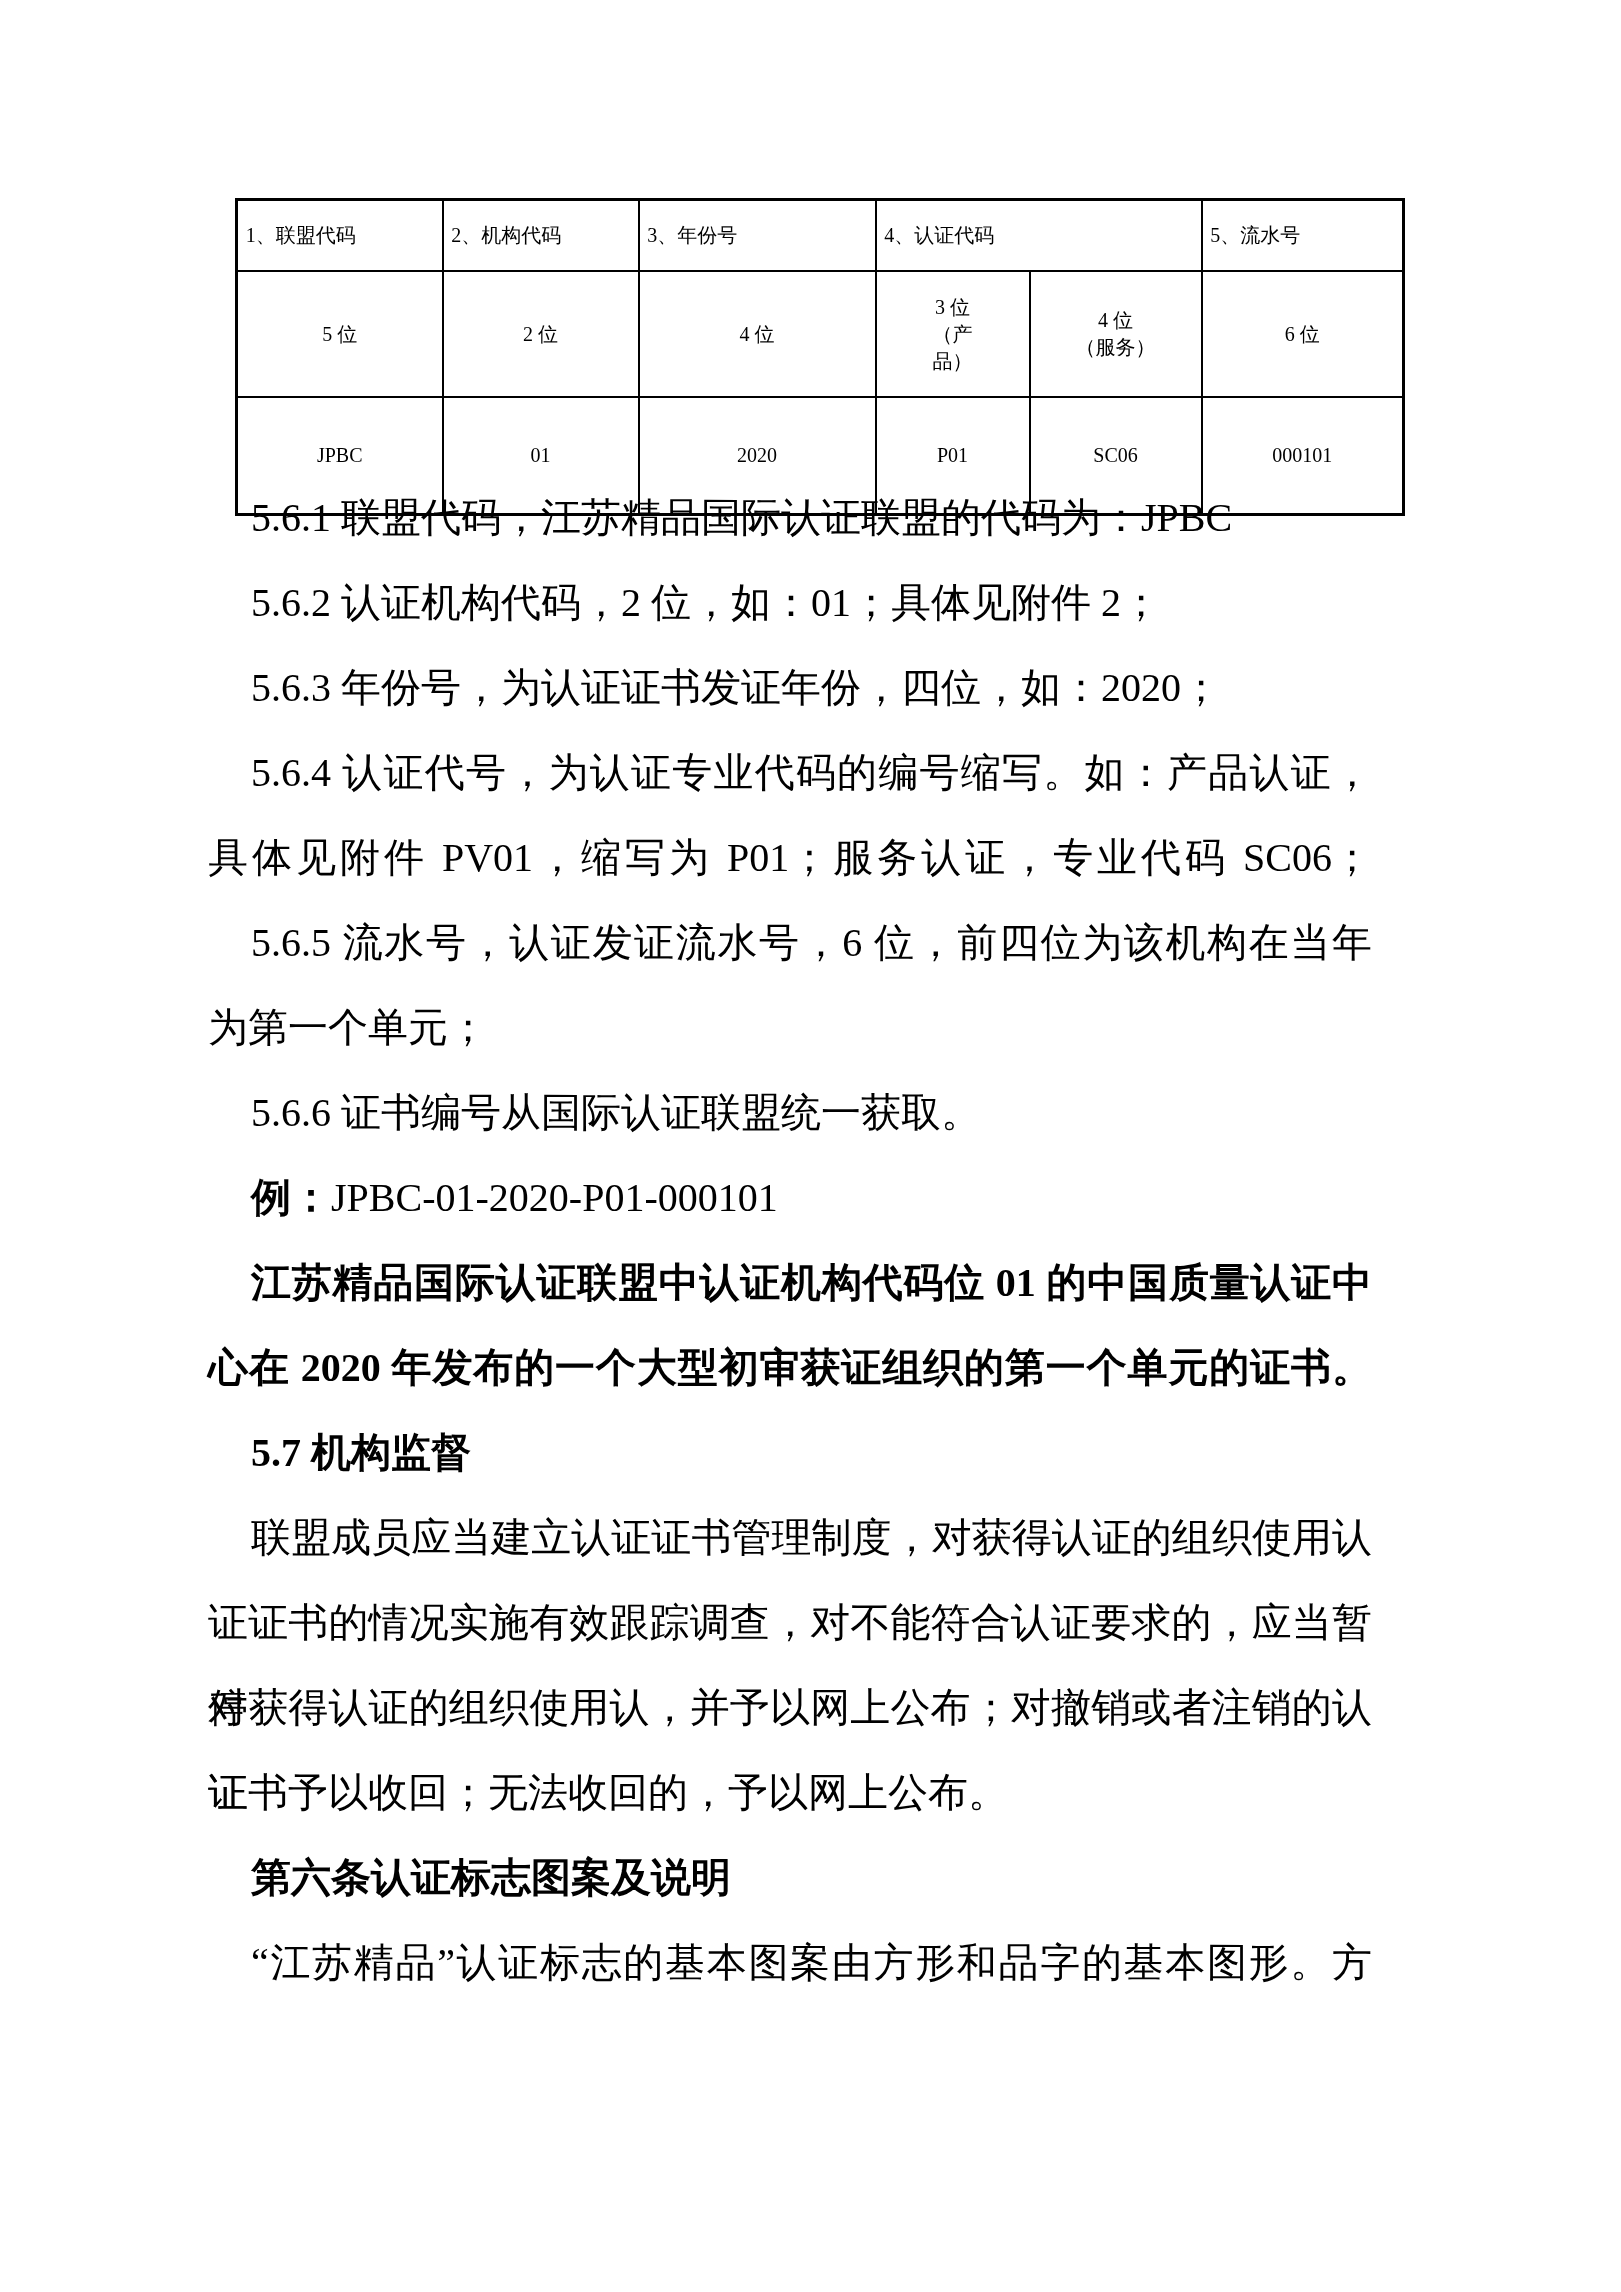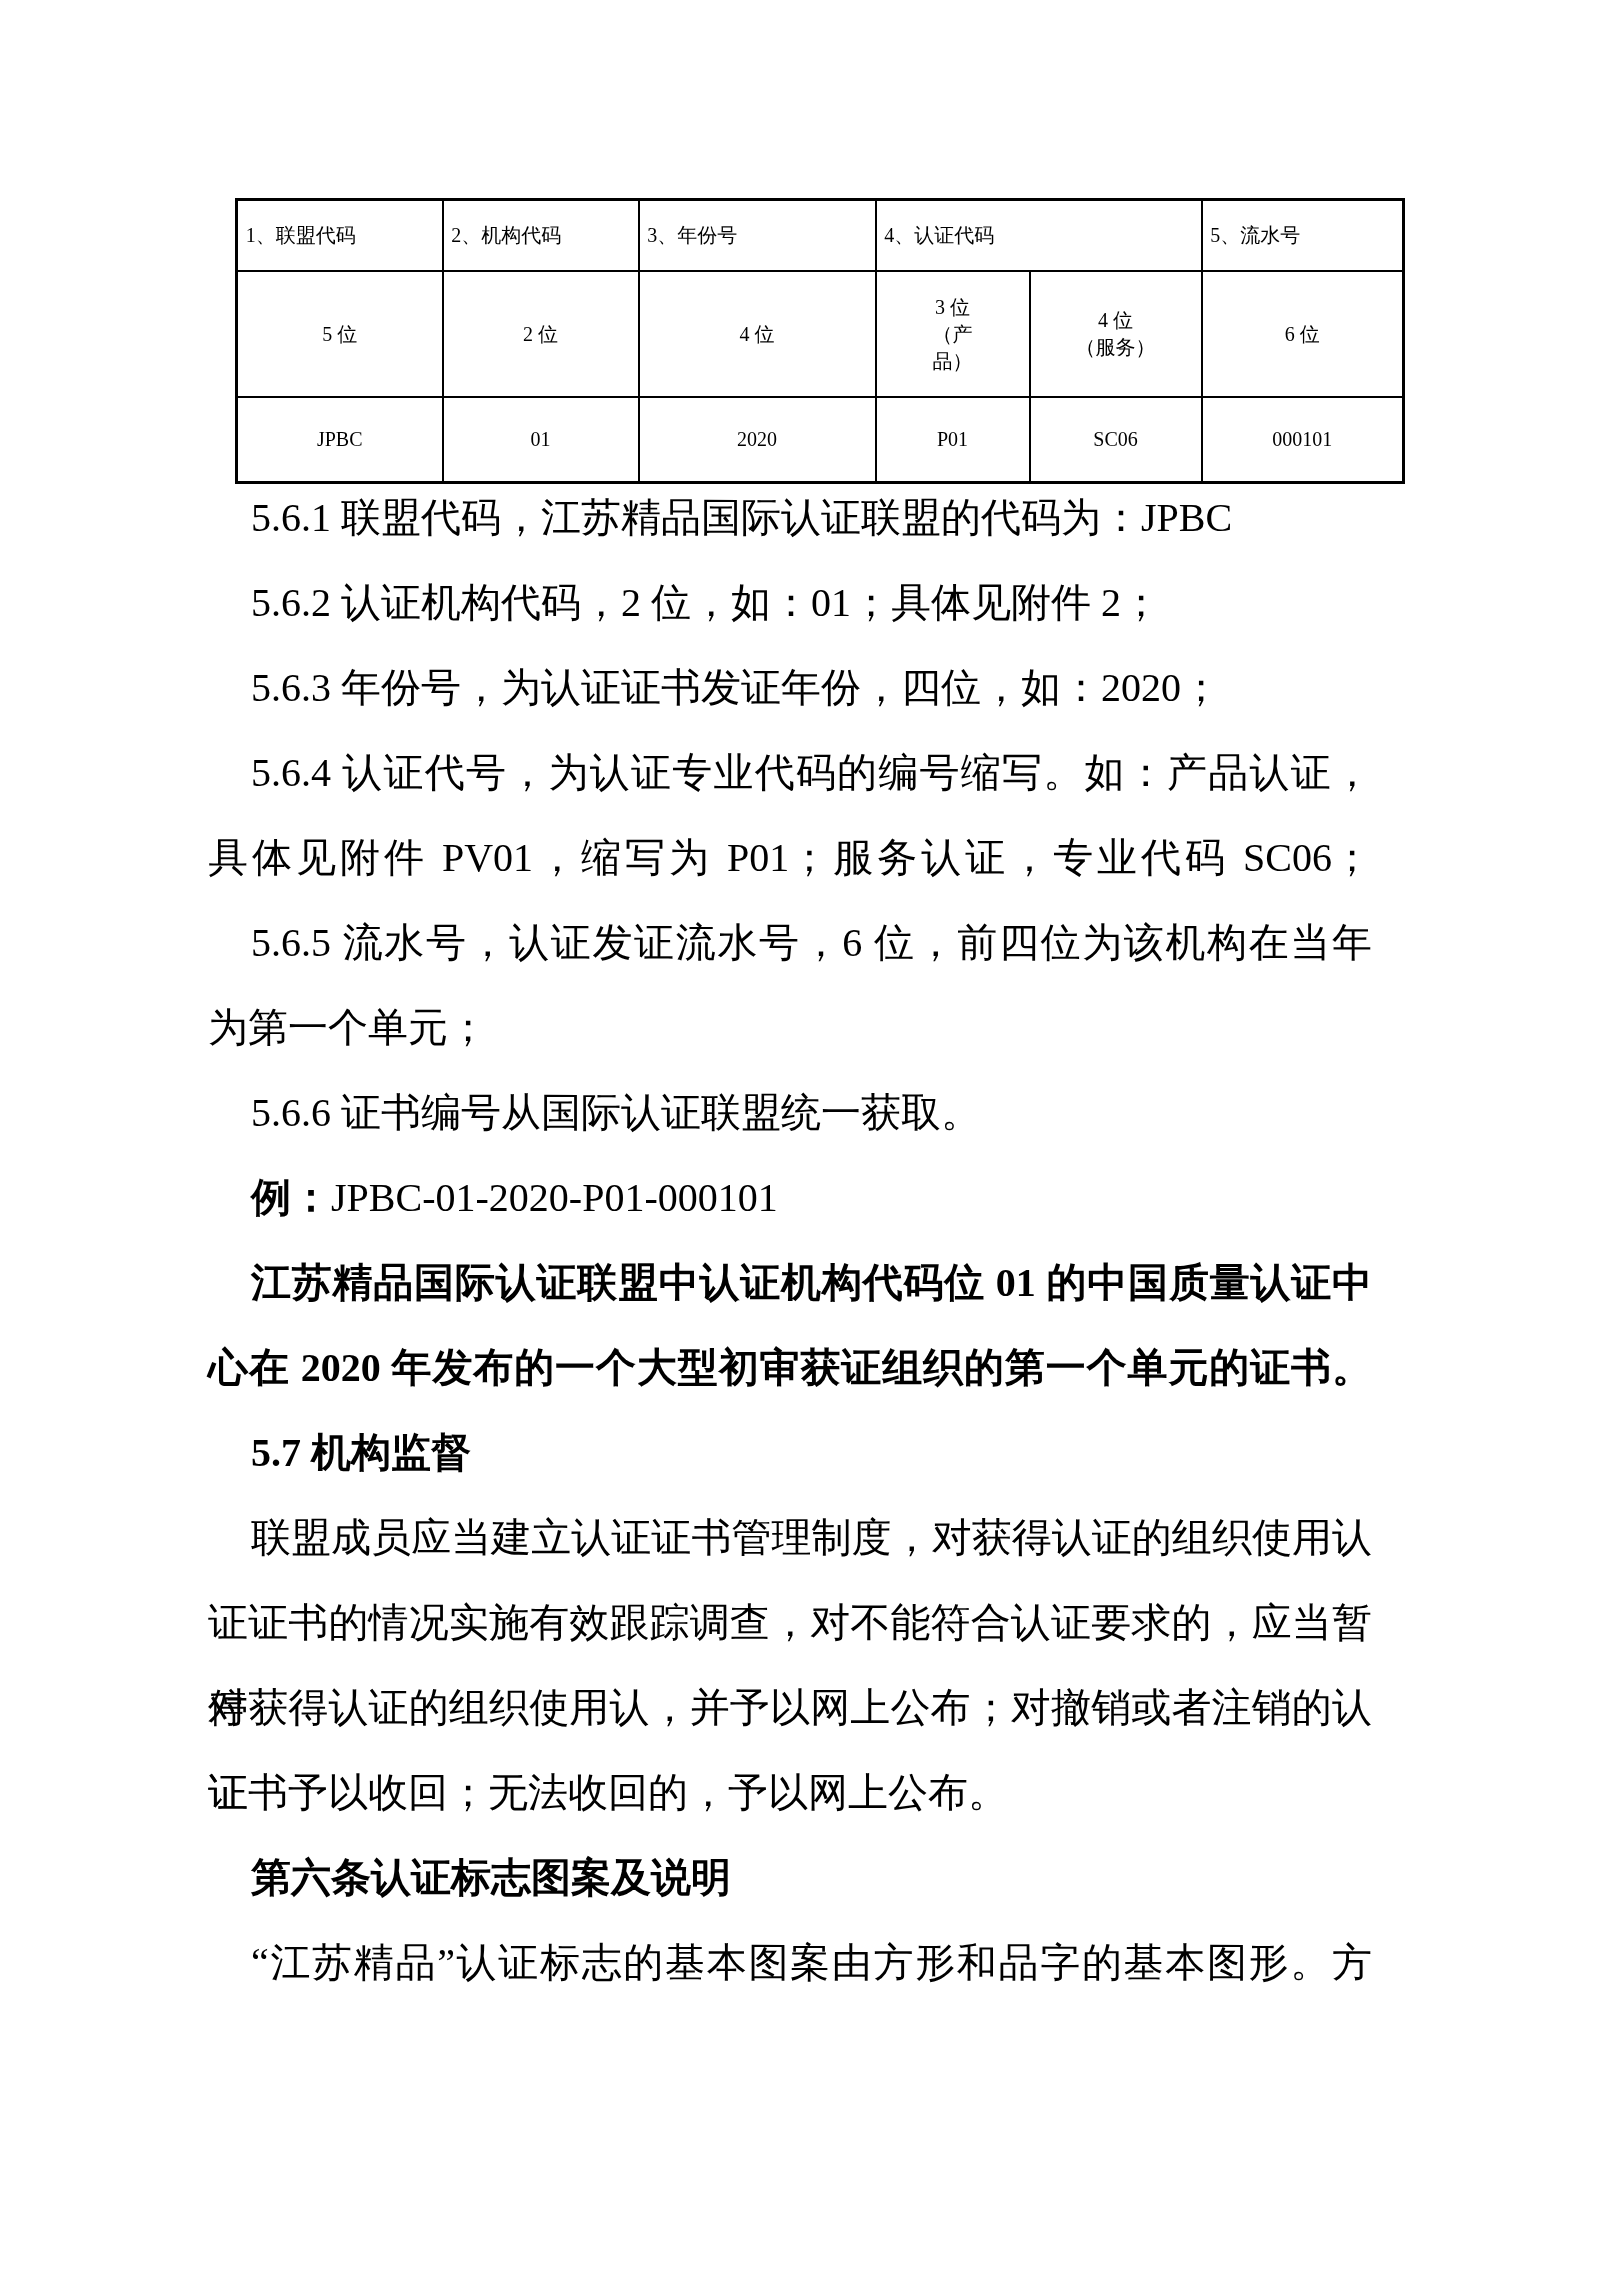--- a/index.html
+++ b/index.html
@@ -39,21 +39,21 @@
     text-align: center;
     vertical-align: middle;
     white-space: pre-line;
     line-height: 1.35;
     padding: 0;
   }
   .vrow td {
     height: 83px;
     text-align: center;
     vertical-align: middle;
-    padding: 0;
+    padding: 16px;
   }
 
   
   .content {
     position: absolute;
     left: 208px;
     top: 475px;
     width: 1164px;
     font-size: 40px;
   }

